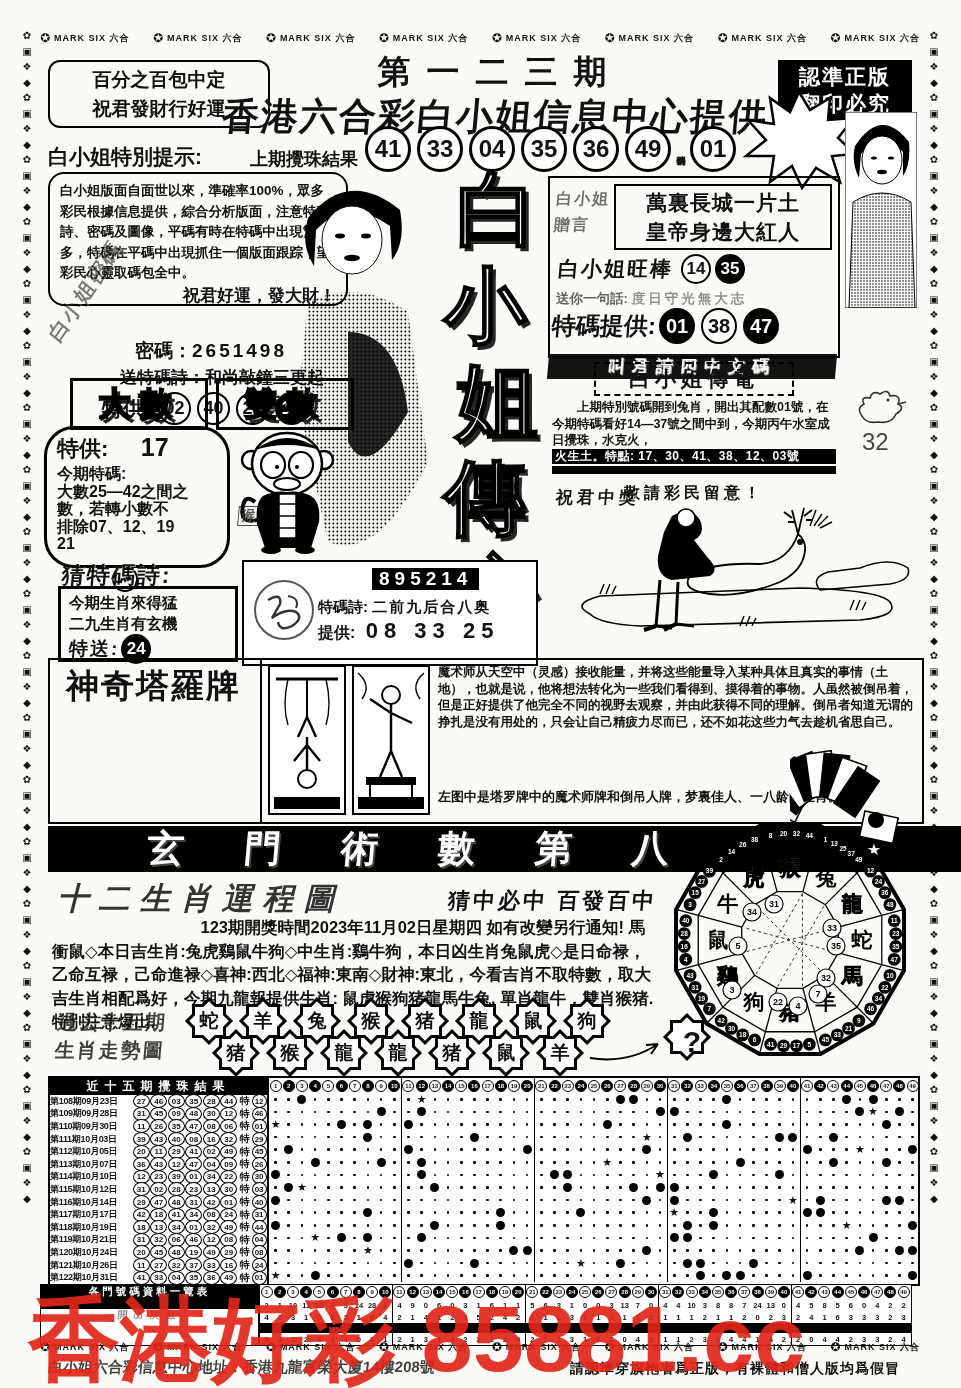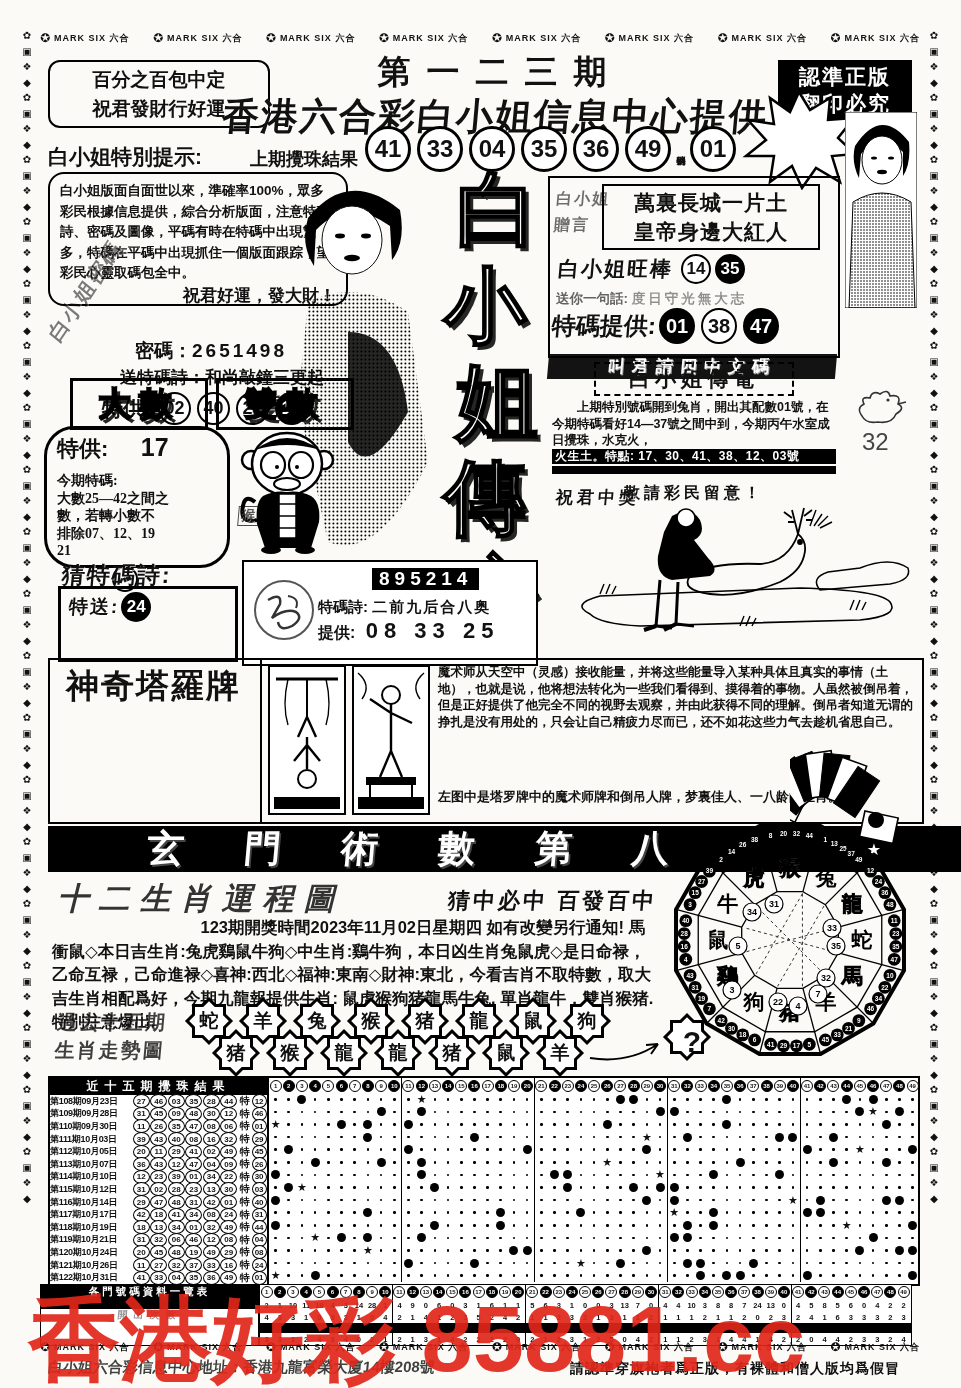--- a/index.html
+++ b/index.html
@@ -364,21 +364,21 @@
       <div class="outl" style="font-size: 82px; line-height: 96px; margin-left: 18px;">白</div>
       <div class="outl" style="font-size: 82px; line-height: 96px; margin-left: 6px;">小</div>
       <div class="outl" style="font-size: 82px; line-height: 96px; margin-left: 18px;">姐</div>
       <div class="outl" style="font-size: 82px; line-height: 96px; margin-left: 6px;">傳</div>
       <div class="outl" style="font-size: 82px; line-height: 96px; margin-left: 18px;">密</div>
     </div>
 
   <div class="b" style="left:548px;top:176px;width:288px;height:178px;border:2.5px solid #000;">
     <div class="dst" style="position:absolute;left:5px;top:8px;width:58px;font-size:16px;opacity:.6;white-space:pre-line;line-height:26px;">白小姐
 贈言</div>
-    <div style="position:absolute;left:52px;top:6px;width:214px;height:62px;border:2.5px solid #000;display:flex;flex-direction:column;
+    <div style="position:absolute;left:64px;top:6px;width:214px;height:62px;border:2.5px solid #000;display:flex;flex-direction:column;
          align-items:center;justify-content:center;font-size:21px;font-weight:900;letter-spacing:1px;line-height:29px;">
       <span>萬裏長城一片土</span>
       <span>皇帝身邊大紅人</span>
     </div>
     <div class="sb" style="position:absolute;left:8px;top:76px;display:flex;align-items:center;">
       <span class="dst" style="font-size:21px;margin-right:6px;">白小姐旺棒</span>
       <span style="display:inline-flex;">
           <span class="ball">14</span>
           <span class="ball f">35</span>
         </span>
@@ -400,21 +400,21 @@
 
   <div class="b" style="left:70px;top:378px;width:132px;height:46px;border:3px solid #000;display:flex;align-items:center;justify-content:center;">
     <span class="outl" style="font-size:33px;letter-spacing:8px;">大數</span>
   </div>
   <div class="b" style="left:216px;top:378px;width:132px;height:46px;border:3px solid #000;display:flex;align-items:center;justify-content:center;">
     <span class="outl" style="font-size:33px;letter-spacing:8px;">雙數</span>
   </div>
   <div class="b" style="left:44px;top:426px;width:186px;height:142px;border:3px solid #000;border-radius:30px;padding:4px 10px;box-sizing:border-box;">
     <span style="font-size:22px;font-weight:900;">特供:</span>
     <span style="font-size:25px;font-weight:900;margin-left:28px;">17</span>
-    <div style="font-size:14px;font-weight:700;line-height:17.5px;white-space:pre-line;margin-top:8px;font-family:Liberation Serif, serif;">今期特碼:
+    <div style="font-size:16px;font-weight:700;line-height:17.5px;white-space:pre-line;margin-top:1px;">今期特碼:
 大數25—42之間之
 數，若轉小數不
 排除07、12、19
 21</div>
   </div>
   <div class="b" style="left:112px;top:566px;width:22px;height:22px;border:2.5px solid #000;border-radius:50%;background:#fff;"></div>
 
   <svg class="b" style="left:235px;top:424px;" width="105" height="130" viewBox="0 0 105 130">
     <circle cx="16" cy="36" r="9" fill="#fff" stroke="#000" stroke-width="2.5"></circle>
     <circle cx="89" cy="36" r="9" fill="#fff" stroke="#000" stroke-width="2.5"></circle>
@@ -431,20 +431,24 @@
     <line x1="44" y1="92" x2="61" y2="92" stroke="#000" stroke-width="1.5"></line>
     <line x1="44" y1="104" x2="61" y2="104" stroke="#000" stroke-width="1.5"></line>
     <path d="M22,96 Q4,100 8,82 Q10,70 20,78" fill="none" stroke="#000" stroke-width="4"></path>
     <ellipse cx="36" cy="126" rx="10" ry="4" fill="#000"></ellipse>
       <ellipse cx="70" cy="126" rx="10" ry="4" fill="#000"></ellipse>
   </svg>
   <div class="b dst" style="left:238px;top:506px;font-size:14px;border:1px solid #000;padding:0 2px;opacity:.7;">猴</div>
 
   <div class="b dst" style="left:62px;top:560px;font-size:23px;">猜特碼詩:</div>
   <div class="b" style="left:58px;top:586px;width:180px;height:76px;border:3px solid #000;padding:3px 8px;box-sizing:border-box;">
+    <div style="font-size:15.5px;font-weight:900;line-height:21px;">
+      <div>今期生肖來得猛</div>
+      <div>二九生肖有玄機</div>
+    </div>
     <div class="sb" style="display:flex;align-items:center;margin-top:0;">
       <span class="dst" style="font-size:19px;">特送:</span>
       <span style="display:inline-flex;">
           <span class="ball f">24</span>
         </span>
     </div>
   </div>
 
   <div class="b" style="left:242px;top:560px;width:292px;height:102px;border:2.5px solid #000;background:#fff;">
     <svg style="position:absolute;left:8px;top:16px;" width="64" height="64" viewBox="0 0 64 64">

